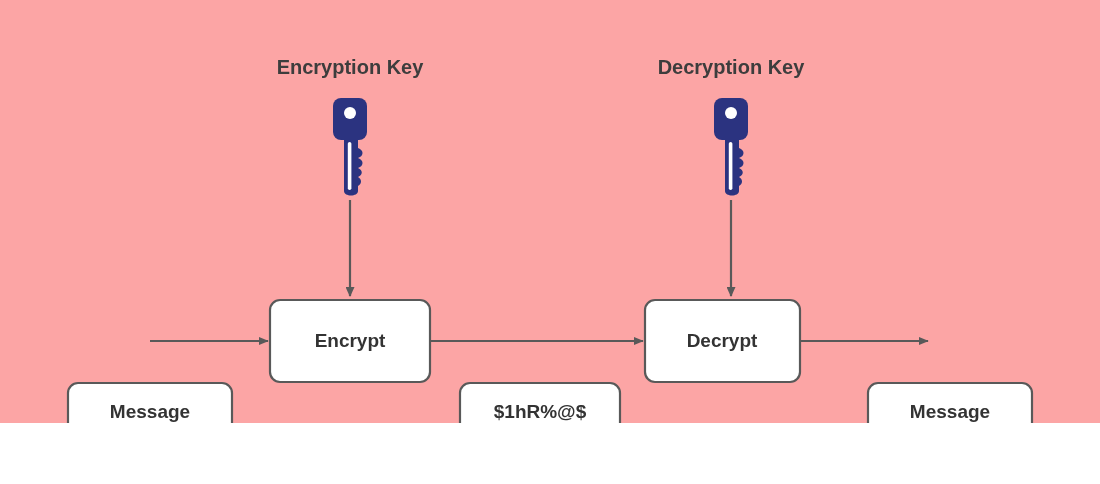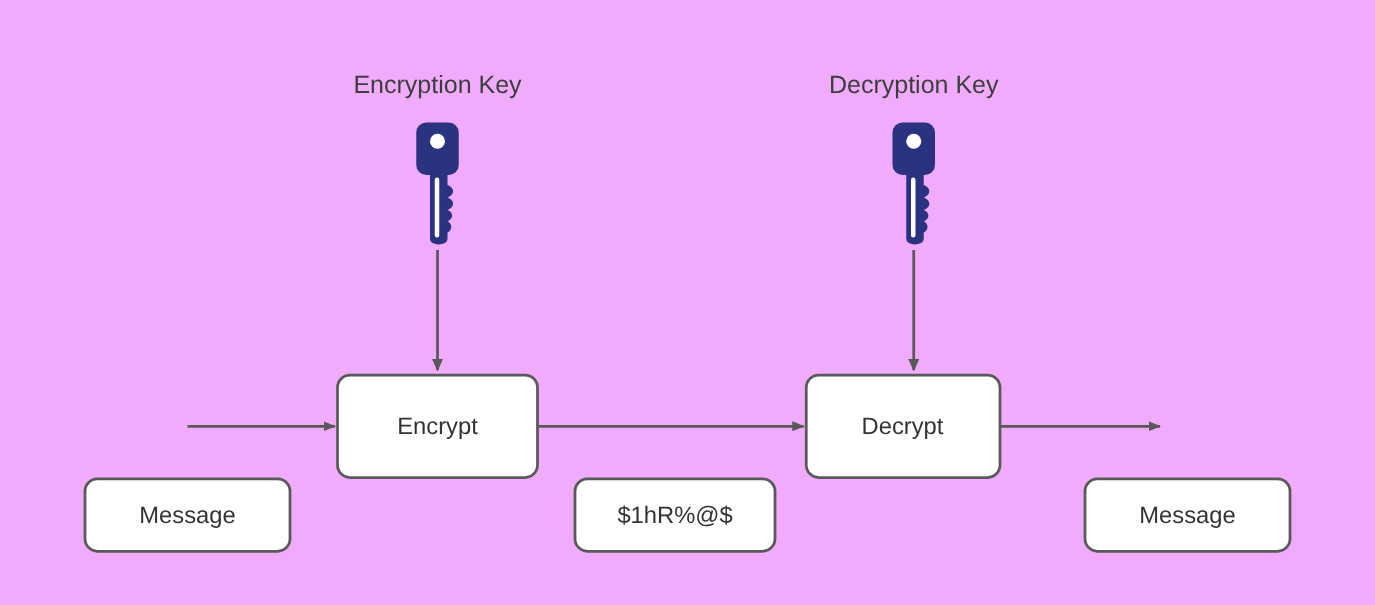--- a/index.html
+++ b/index.html
@@ -3,24 +3,25 @@
 <meta charset="utf-8">
 <style>
   html, body {
     margin: 0;
     padding: 0;
     background: #ffffff;
   }
   #canvas {
     position: relative;
     width: 1100px;
-    height: 484px;
-    background: #f0abfc;
+    height: 423px;
+    background: #fca5a5;
     font-family: "Liberation Sans", sans-serif;
     overflow: hidden;
+    font-weight: bold;
   }
   #diagram-svg {
     position: absolute;
     top: 0;
     left: 0;
     width: 1100px;
     height: 484px;
     display: block;
   }
   .box-label {

